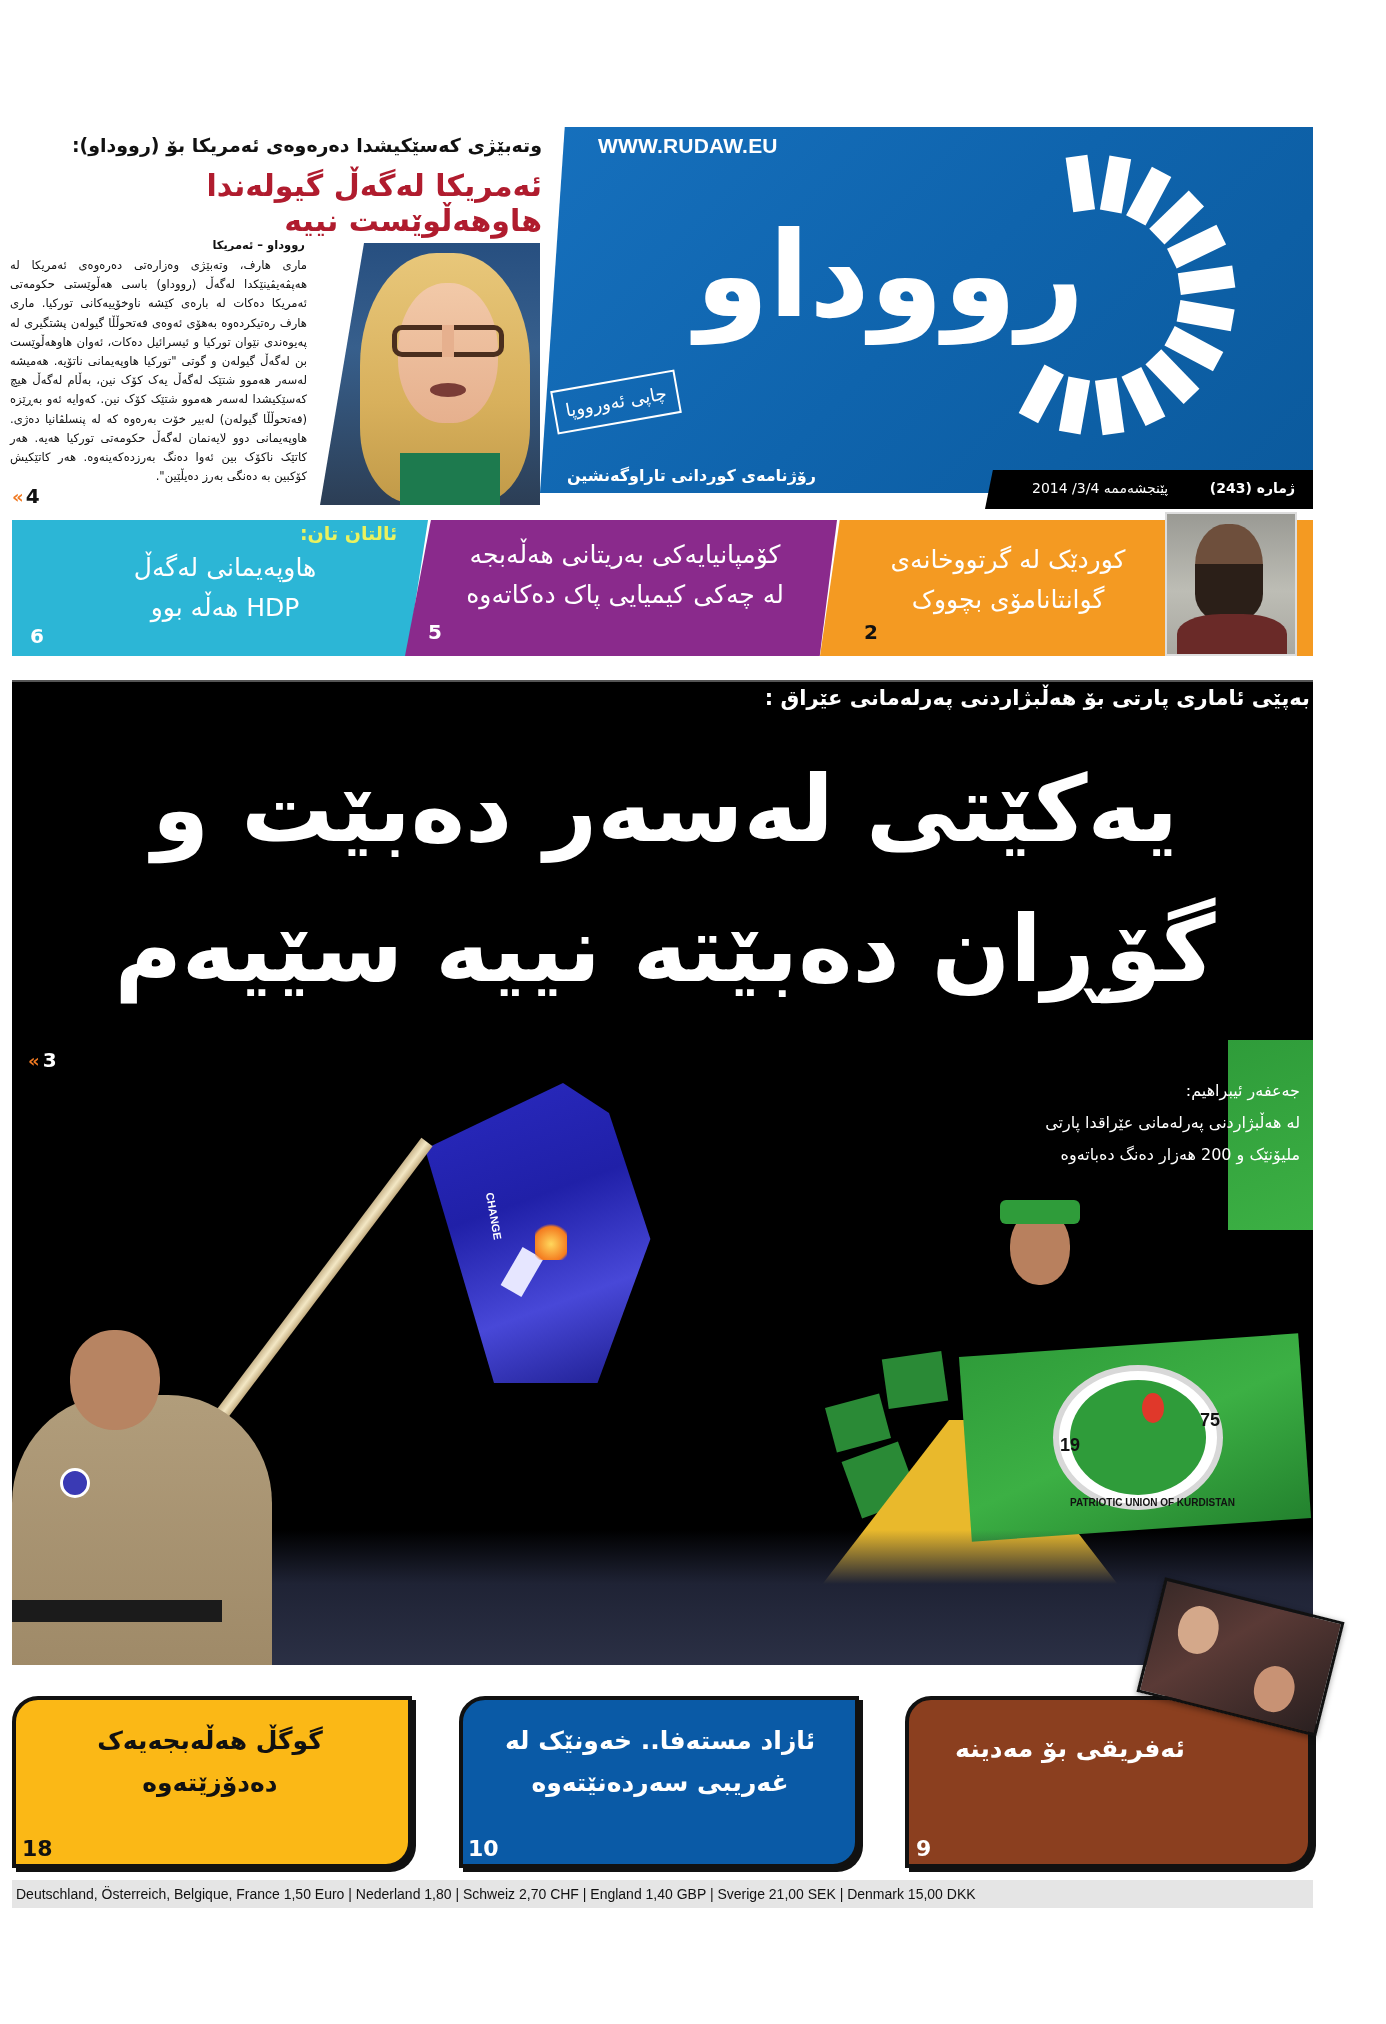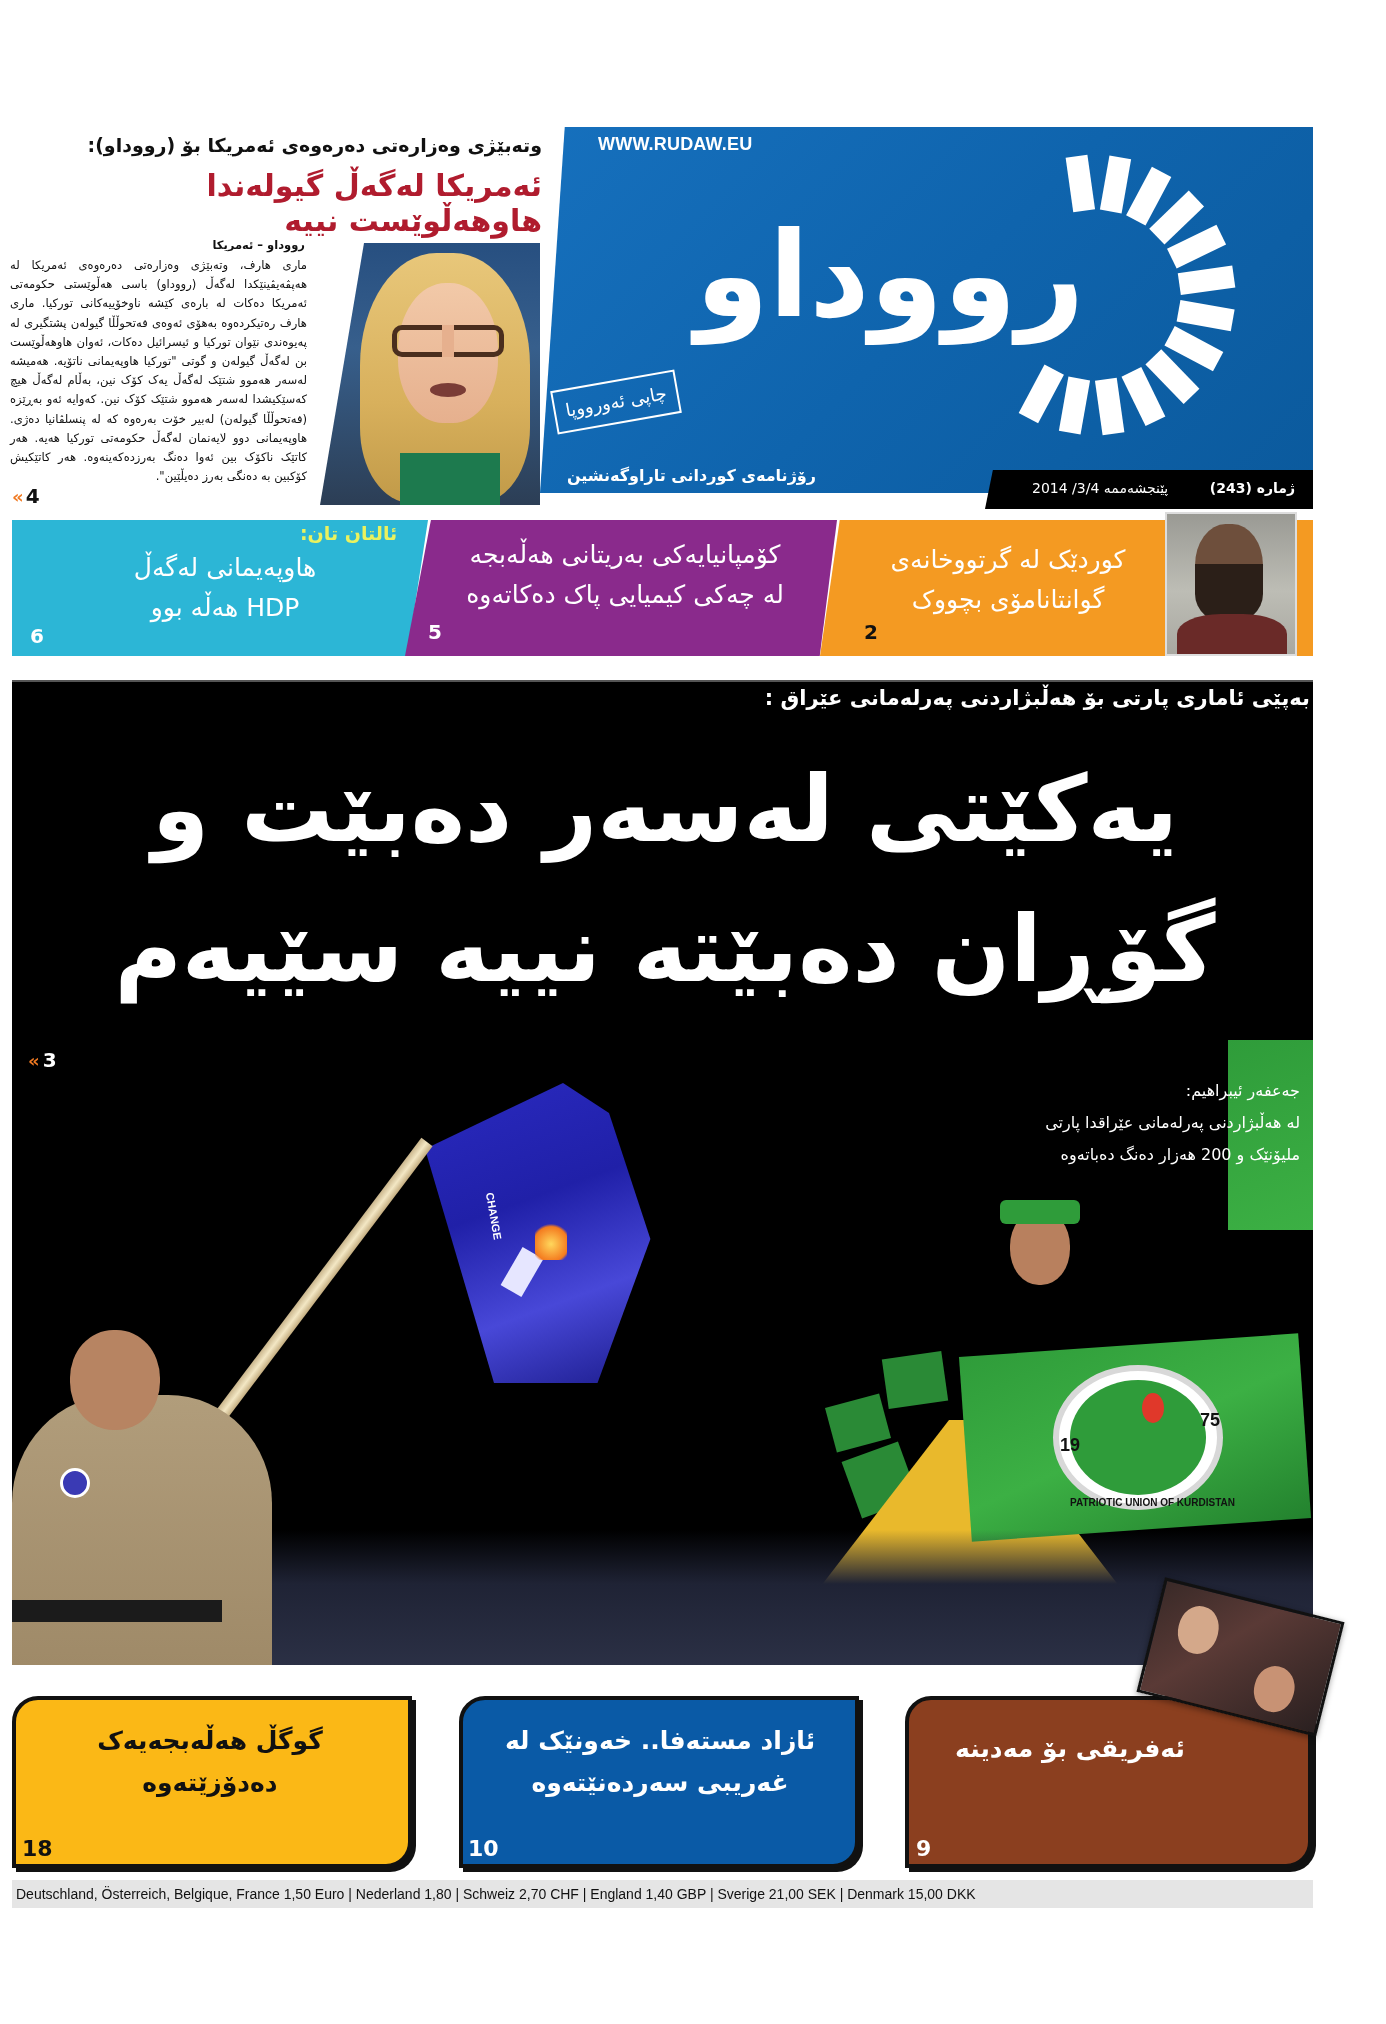--- a/index.html
+++ b/index.html
@@ -25,21 +25,21 @@
               background: linear-gradient(180deg, #f2c9a8, #e6b08e); }
   .portrait .glasses { position:absolute; left:72px; top:82px; width:112px; height:32px; border:5px solid #4a2e1e; border-radius: 10px; }
   .portrait .glasses:after { content:""; position:absolute; left:45px; top:-5px; width:12px; height:32px; background:#e6b08e; }
   .portrait .mouth { position:absolute; left:110px; top:140px; width:36px; height:14px; border-radius:50%; background:#7a3c36; }
   .portrait .top { position:absolute; left:80px; top:210px; width:100px; height:60px; background:#1d7a4e; }
 
   
   .masthead { left: 540px; top: 127px; width: 773px; height: 366px;
               background: linear-gradient(135deg, #1670bd 0%, #0f64ad 50%, #0b5a9d 100%);
               clip-path: polygon(3.2% 0, 100% 0, 100% 100%, 0 100%); }
-  .site-url { left: 598px; top: 134px; font-size: 18px; font-weight: bold; color: #fff; font-family: "Liberation Sans", sans-serif; letter-spacing: 0.2px; }
+  .site-url { left: 598px; top: 134px; font-size: 21px; font-weight: bold; color: #fff; font-family: "Liberation Sans", sans-serif; letter-spacing: 0.2px; }
   .logo-word { left: 680px; top: 200px; width: 420px; height: 150px; color: #fff; font-size: 118px; font-weight: bold; line-height: 150px; text-align: center; letter-spacing: -4px; }
   .sun { left: 985px; top: 145px; width: 310px; height: 310px; }
   .edition { left: 553px; top: 380px; width: 126px; height: 44px; border: 2px solid #fff; transform: rotate(-10deg);
              color: #fff; font-size: 18px; text-align: center; line-height: 40px; }
   .tagline { left: 540px; top: 466px; width: 276px; text-align: right; font-size: 16px; color: #fff; font-weight: bold; }
   .date-bar { left: 985px; top: 470px; width: 328px; height: 39px; background: #000; clip-path: polygon(2.4% 0, 100% 0, 100% 100%, 0 100%);
               color: #fff; font-size: 14px; }
   .date-bar .issue { position:absolute; right: 18px; top: 10px; font-weight: bold; }
   .date-bar .date  { position:absolute; left: 47px; top: 10px; }
 
@@ -113,21 +113,21 @@
   .bx10-num { left: 468px; top: 1836px; color: #fff; }
   .bx9-num { left: 916px; top: 1836px; color: #fff; }
 
   
   .prices { left: 12px; top: 1880px; width: 1301px; height: 28px; background: #e5e5e5; font-family: "Liberation Sans", sans-serif;
             font-size: 14px; color: #111; line-height: 28px; padding-left: 4px; white-space: nowrap; }
 </style>
 </head>
 <body>
 
-<div class="abs kicker-top rtl">وتەبێژی وەزارەتی دەرەوەی ئەمریکا بۆ (رووداو):</div>
+<div class="abs kicker-top rtl">وتەبێژی کەسێکیشدا دەرەوەی ئەمریکا بۆ (رووداو):</div>
 <div class="abs head-top rtl">ئەمریکا لەگەڵ گیولەندا هاوهەڵوێست نییە</div>
 <div class="abs byline rtl">رووداو – ئەمریکا</div>
 <div class="abs body-text rtl">ماری هارف، وتەبێژی وەزارەتی دەرەوەی ئەمریکا لە هەپڤەیڤینێکدا لەگەڵ (رووداو) باسی هەڵوێستی حکومەتی ئەمریکا دەکات لە بارەی کێشە ناوخۆییەکانی تورکیا. ماری هارف رەتیکردەوە بەهۆی ئەوەی فەتحوڵڵا گیولەن پشتگیری لە پەیوەندی نێوان تورکیا و ئیسرائیل دەکات، ئەوان هاوهەڵوێست بن لەگەڵ گیولەن و گوتی "تورکیا هاوپەیمانی ناتۆیە. هەمیشە لەسەر هەموو شتێک لەگەڵ یەک کۆک نین، بەڵام لەگەڵ هیچ کەسێکیشدا لەسەر هەموو شتێک کۆک نین. کەوایە ئەو بەڕێزە (فەتحوڵڵا گیولەن) لەبیر خۆت بەرەوە کە لە پنسلڤانیا دەژی. هاوپەیمانی دوو لایەنمان لەگەڵ حکومەتی تورکیا هەیە. هەر کاتێک ناکۆک بین ئەوا دەنگ بەرزدەکەینەوە. هەر کاتێکیش کۆکبین بە دەنگی بەرز دەیڵێین".</div>
 <div class="abs jump-4">
   <span class="arr">«</span><span>4</span>
 </div>
 <div class="abs portrait">
   <div class="hair"></div>
     <div class="face"></div>
     <div class="glasses"></div>

